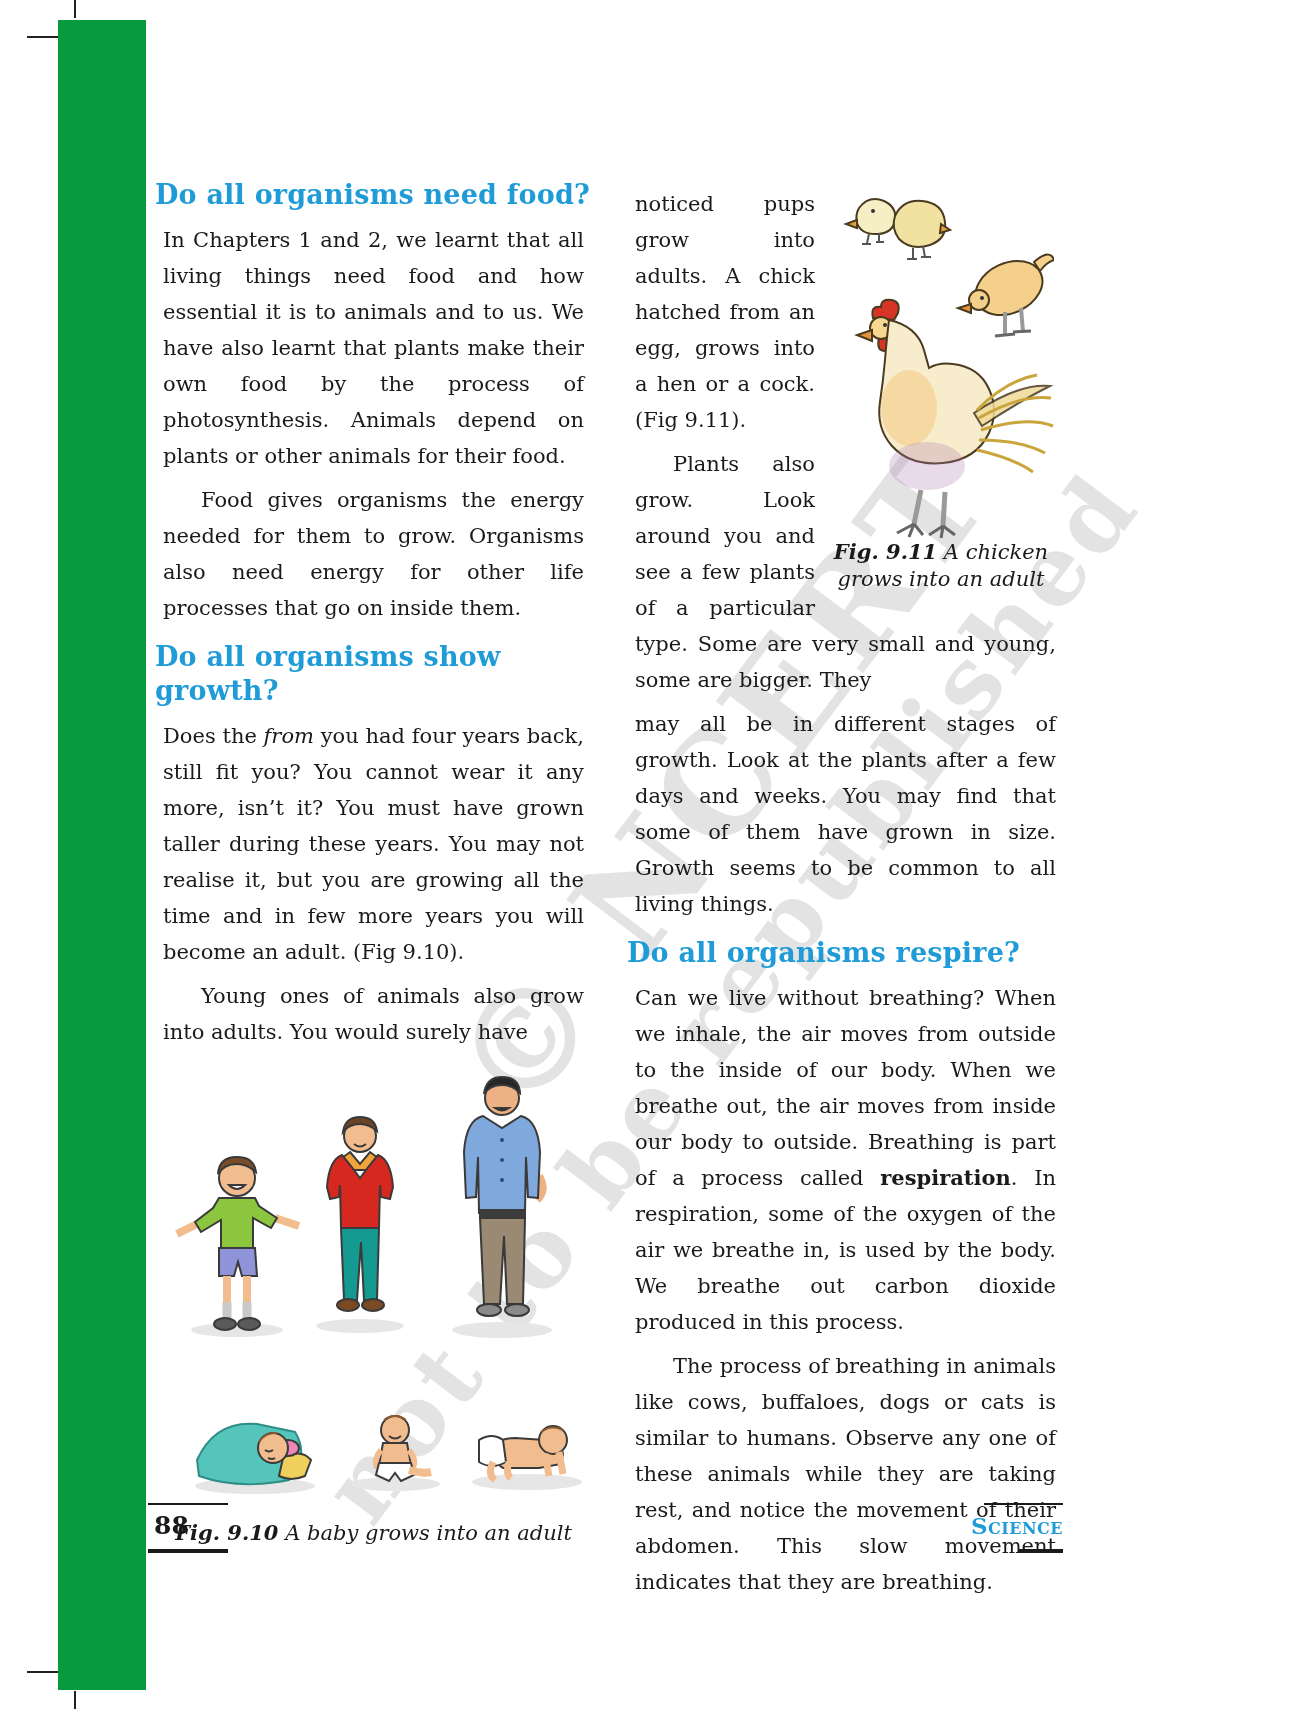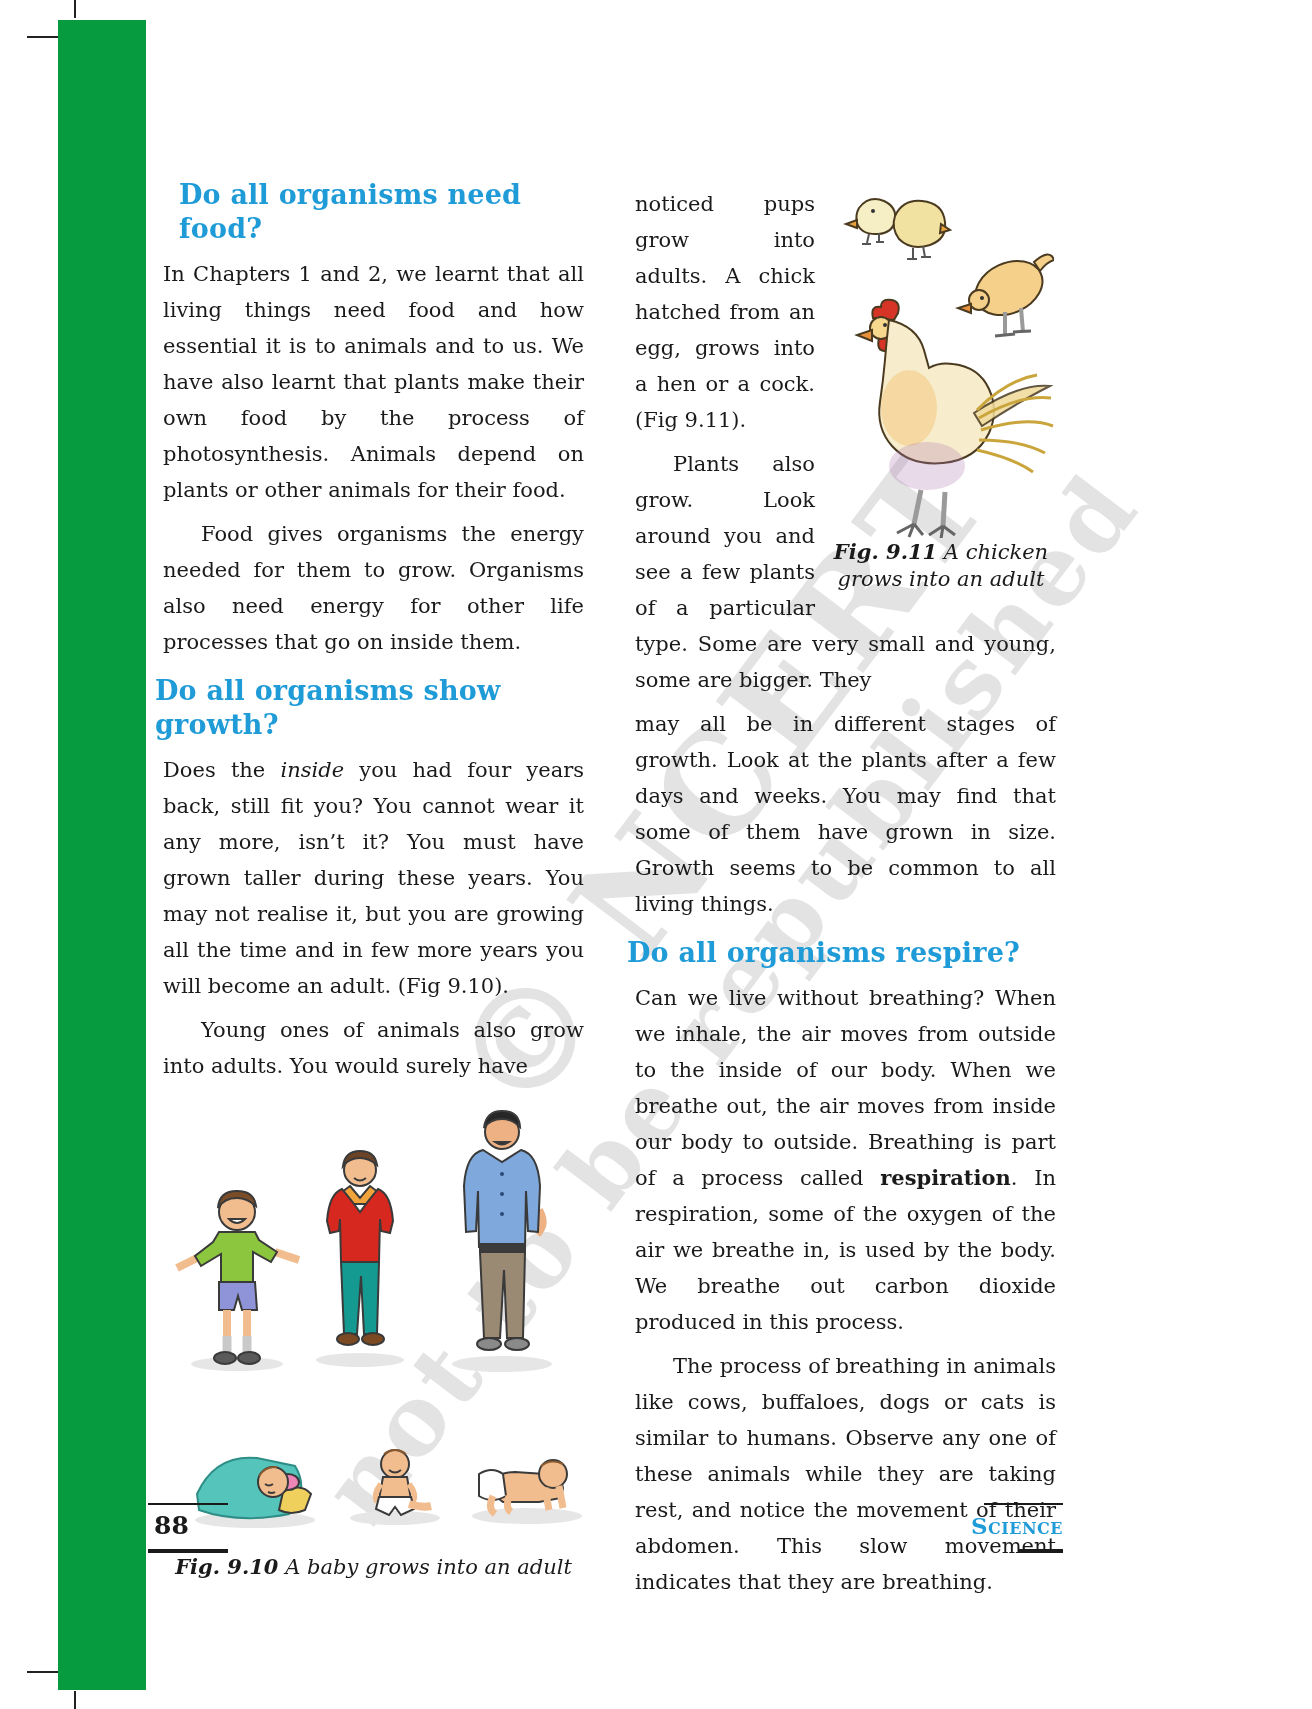--- a/index.html
+++ b/index.html
@@ -17,21 +17,21 @@
   #wm1{left:420px;top:1045px;font-size:138px;}
   #wm2{left:300px;top:1475px;font-size:96px;}
 
   .col{position:absolute;width:437px;text-align:justify;font-size:21px;line-height:36px;z-index:2;}
   #leftCol{left:155px;top:178px;}
   #rightCol{left:627px;top:178px;}
   .col p{margin:8px;}
   .col p.indent{text-indent:38px;}
   h2.head{font-size:27px;line-height:34px;color:#1f9bd7;margin:14px 0 10px;font-weight:bold;
           text-align:left;letter-spacing:.2px;}
-  h2.head:first-child{margin-top:0;margin-left:24px;}
+  h2.head:first-child{margin-top:0;}
 
   .fig910{margin-top:8px;text-align:center;}
   .caption{font-style:italic;font-size:21px;line-height:27px;text-align:center;}
   .caption .fg{font-weight:bold;}
   .fig11{float:right;width:228px;margin:0 9px 6px 12px;text-align:center;}
   .fig11 svg{display:block;margin:0 auto;}
 
   .rule{position:absolute;background:#1a1a1a;z-index:3;}
   #ruleL1{left:148px;top:1503px;width:80px;height:2px;}
   #ruleL2{left:148px;top:1549px;width:80px;height:4px;}
@@ -56,21 +56,21 @@
   <div class="green-bar"></div>
 
   <div class="wm" id="wm1">© NCERT</div>
   <div class="wm" id="wm2">not to be republished</div>
 
   <div class="col" id="leftCol">
     <h2 class="head">Do all organisms need food?</h2>
     <p>In Chapters 1 and 2, we learnt that all living things need food and how essential it is to animals and to us. We have also learnt that plants make their own food by the process of photosynthesis. Animals depend on plants or other animals for their food.</p>
     <p class="indent">Food gives organisms the energy needed for them to grow. Organisms also need energy for other life processes that go on inside them.</p>
     <h2 class="head">Do all organisms show growth?</h2>
-    <p><span>Does the </span><i>inside</i><span> you had four years back, still fit you? You cannot wear it any more, isn’t it? You must have grown taller during these years. You may not realise it, but you are growing all the time and in few more years you will become an adult. (Fig 9.10).</span></p>
+    <p><span>Does the </span><i>from</i><span> you had four years back, still fit you? You cannot wear it any more, isn’t it? You must have grown taller during these years. You may not realise it, but you are growing all the time and in few more years you will become an adult. (Fig 9.10).</span></p>
     <p class="indent">Young ones of animals also grow into adults. You would surely have</p>
 
     <div class="fig910">
       <svg width="437" height="450" viewBox="0 0 437 450">
 
         <g fill="#e6e6e6">
           <ellipse cx="82" cy="272" rx="46" ry="7"></ellipse>
           <ellipse cx="205" cy="268" rx="44" ry="7"></ellipse>
           <ellipse cx="347" cy="272" rx="50" ry="8"></ellipse>
           <ellipse cx="100" cy="428" rx="60" ry="8"></ellipse>

